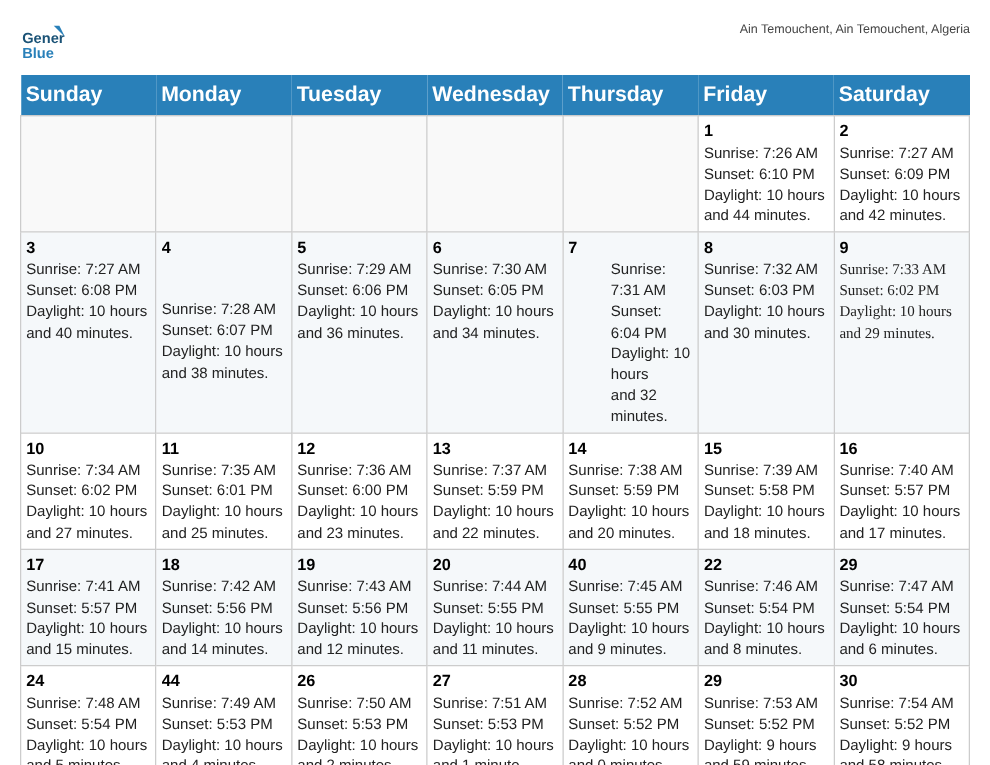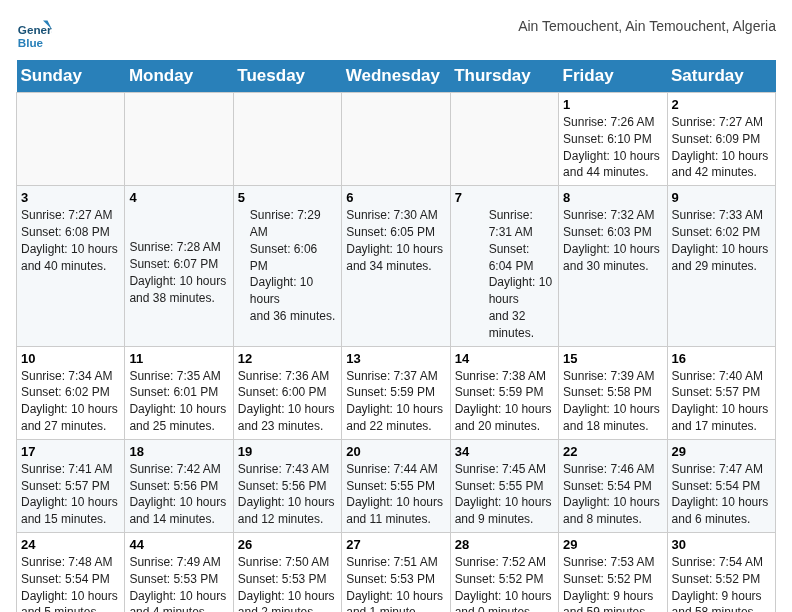--- a/index.html
+++ b/index.html
@@ -27,21 +27,21 @@
     }
     .title-area {
       text-align: right;
     }
     .month-title {
       font-size: 36px;
       font-weight: bold;
       color: #222;
     }
     .location-title {
-      font-size: 14px;
+      font-size: 10px;
       color: #444;
       margin-top: 2px;
     }
     table {
       width: 100%;
       border-collapse: collapse;
       font-size: 11px;
     }
     thead tr th {
       background-color: #2980b9;
@@ -137,21 +137,21 @@
         </td>
         <td>
           <span class="day-num">4</span>
           <div class="day-info" style="white-space: pre-line; margin-top: 34px;">Sunrise: 7:28 AM
 Sunset: 6:07 PM
 Daylight: 10 hours
 and 38 minutes.</div>
         </td>
         <td>
           <span class="day-num">5</span>
-          <div class="day-info" style="white-space: pre-line; margin-left: 12px;">Sunrise: 7:29 AM
+          <div class="day-info" style="white-space: pre-line;">Sunrise: 7:29 AM
 Sunset: 6:06 PM
 Daylight: 10 hours
 and 36 minutes.</div>
         </td>
         <td>
           <span class="day-num">6</span>
           <div class="day-info" style="white-space: pre-line;">Sunrise: 7:30 AM
 Sunset: 6:05 PM
 Daylight: 10 hours
 and 34 minutes.</div>
@@ -165,21 +165,21 @@
         </td>
         <td>
           <span class="day-num">8</span>
           <div class="day-info" style="white-space: pre-line;">Sunrise: 7:32 AM
 Sunset: 6:03 PM
 Daylight: 10 hours
 and 30 minutes.</div>
         </td>
         <td>
           <span class="day-num">9</span>
-          <div class="day-info" style="white-space: pre-line;">Sunrise: 7:33 AM
+          <div class="day-info" style="white-space: pre-line; font-family: Liberation Serif, serif;">Sunrise: 7:33 AM
 Sunset: 6:02 PM
 Daylight: 10 hours
 and 29 minutes.</div>
         </td>
       </tr>
       <tr>
         <td>
           <span class="day-num">10</span>
           <div class="day-info" style="white-space: pre-line;">Sunrise: 7:34 AM
 Sunset: 6:02 PM
@@ -252,21 +252,21 @@
 and 12 minutes.</div>
         </td>
         <td>
           <span class="day-num">20</span>
           <div class="day-info" style="white-space: pre-line;">Sunrise: 7:44 AM
 Sunset: 5:55 PM
 Daylight: 10 hours
 and 11 minutes.</div>
         </td>
         <td>
-          <span class="day-num">34</span>
+          <span class="day-num">40</span>
           <div class="day-info" style="white-space: pre-line;">Sunrise: 7:45 AM
 Sunset: 5:55 PM
 Daylight: 10 hours
 and 9 minutes.</div>
         </td>
         <td>
           <span class="day-num">22</span>
           <div class="day-info" style="white-space: pre-line;">Sunrise: 7:46 AM
 Sunset: 5:54 PM
 Daylight: 10 hours

